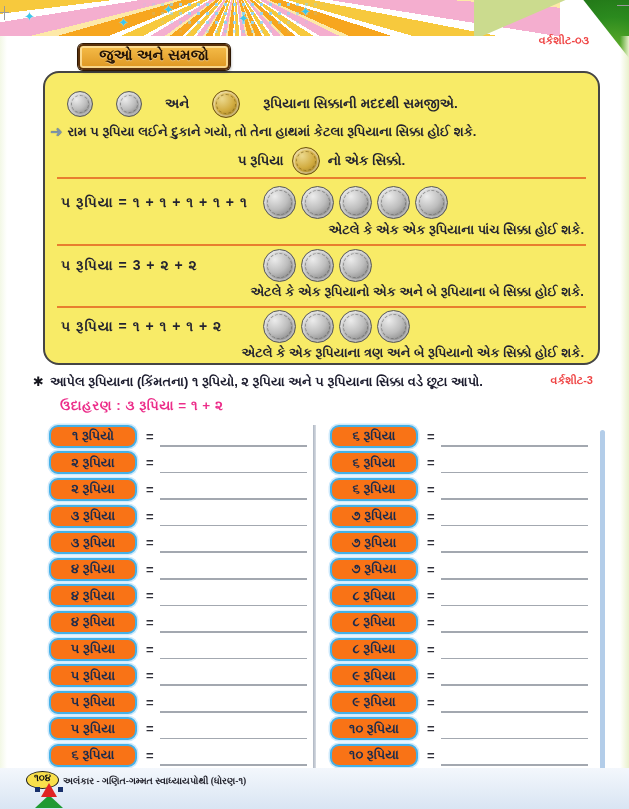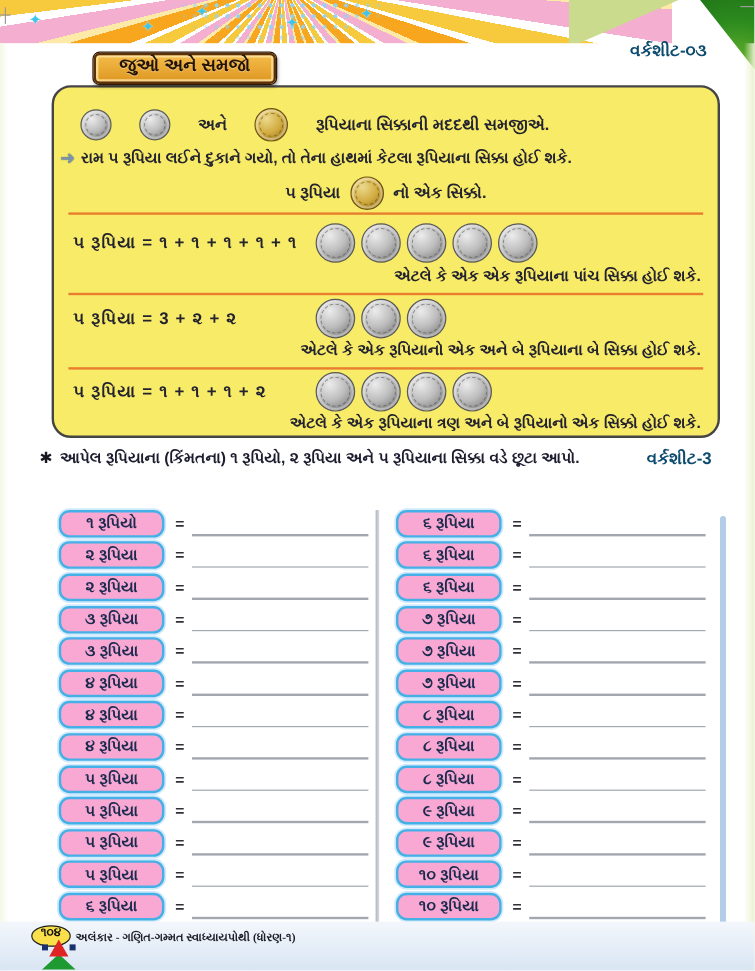--- a/index.html
+++ b/index.html
@@ -21,21 +21,21 @@
   .corner-olive { position:absolute; left:474px; top:0; width:104px; height:36px; background:#CBDB8E;
     clip-path:polygon(0 0, 88% 0, 8% 100%, 0 100%); }
   .corner-darkgreen { position:absolute; left:553px; top:0; width:76px; height:58px;
     background:radial-gradient(circle at 80% 115%, #7CC132, #2B8A1E 55%, #1C6A14);
     clip-path:polygon(40% 0, 100% 0, 100% 100%); }
 
   
   .mark { position:absolute; background:#9a9a9a; }
 
   
-  .ws-label { position:absolute; color:#0c4a6e; font-weight:bold; font-size:14px; white-space:nowrap; }
+  .ws-label { position:absolute; color:#ef4444; font-weight:bold; font-size:11px; white-space:nowrap; }
   .ws-03 { top:34px; right:40px; }
   .ws-04 { top:374px; right:36px; }
 
   
   .lesson-box { position:absolute; left:43px; top:71px; width:557px; height:294px;
     background:#F8EB67; border:2px solid #454545; border-radius:16px; }
   .badge { position:absolute; left:78px; top:44px; width:152px; height:26px;
     background:linear-gradient(#F5BC49,#DE9722); border:2px solid #59300a;
     box-shadow:0 0 0 1px #2e1803, inset 0 0 0 2px rgba(255,232,170,.75), 1px 2px 3px rgba(0,0,0,.35);
     border-radius:5px; display:flex; align-items:flex-start; justify-content:center; }
@@ -73,21 +73,21 @@
   
   .instruction { position:absolute; left:33px; top:374px; display:flex; gap:6px; align-items:flex-start; }
   .instr-star { font-size:13px; color:#16161e; font-weight:bold; }
   .instr-text { font-size:13px; font-weight:bold; color:#1c1c2e; white-space:nowrap; }
   .example-line { position:absolute; left:60px; top:398px; color:#EC2E8A; font-weight:bold; font-size:13.5px; letter-spacing:.5px; white-space:nowrap; }
 
   
   .col { position:absolute; top:423px; width:258px; display:flex; flex-direction:column; }
   .col-left { left:49px; } .col-right { left:330px; }
   .ex-row { height:26.6px; display:flex; align-items:center; flex:none; }
-  .row-label-box { width:88px; height:23px; flex:none; background:#f9a8d4; border:2px solid #45B0E6;
+  .row-label-box { width:88px; height:23px; flex:none; background:#f97316; border:2px solid #45B0E6;
     border-radius:9px; box-shadow:0 0 0 1.5px #cfeafc; display:flex; align-items:center; justify-content:center; }
   .row-label { font-size:13px; font-weight:bold; color:#1b2b4d; white-space:nowrap; }
   .row-eq { margin:0 6px 0 9px; font-weight:bold; color:#30303a; font-size:13px; }
   .row-line { flex:1; height:1.5px; background:#a3a8b0; align-self:flex-end; margin-bottom:3px; }
 
   .col-divider { position:absolute; left:313px; top:425px; width:3px; height:346px;
     background:linear-gradient(to right,#aeb6c2,#d8dde4); }
   .right-bar { position:absolute; left:600px; top:430px; width:5px; height:342px;
     background:#b3cde9; border-radius:3px; }
 
@@ -199,20 +199,21 @@
 
   <div class="badge">
     <span>જુઓ અને સમજો</span>
   </div>
 
   <div class="instruction">
     <span class="instr-star">✱</span>
     <span class="instr-text">આપેલ રૂપિયાના (કિંમતના) ૧ રૂપિયો, ૨ રૂપિયા અને ૫ રૂપિયાના સિક્કા વડે છૂટા આપો.</span>
   </div>
   <div class="ws-label ws-04">વર્કશીટ-3</div>
+  <div class="example-line">ઉદાહરણ : ૩ રૂપિયા = ૧ + ૨</div>
 
   <div class="col col-left" id="left-col">
   <div class="ex-row">
     <span class="row-label-box">
       <span class="row-label">૧ રૂપિયો</span>
     </span>
     <span class="row-eq">=</span>
     <span class="row-line"></span>
   </div>
 

